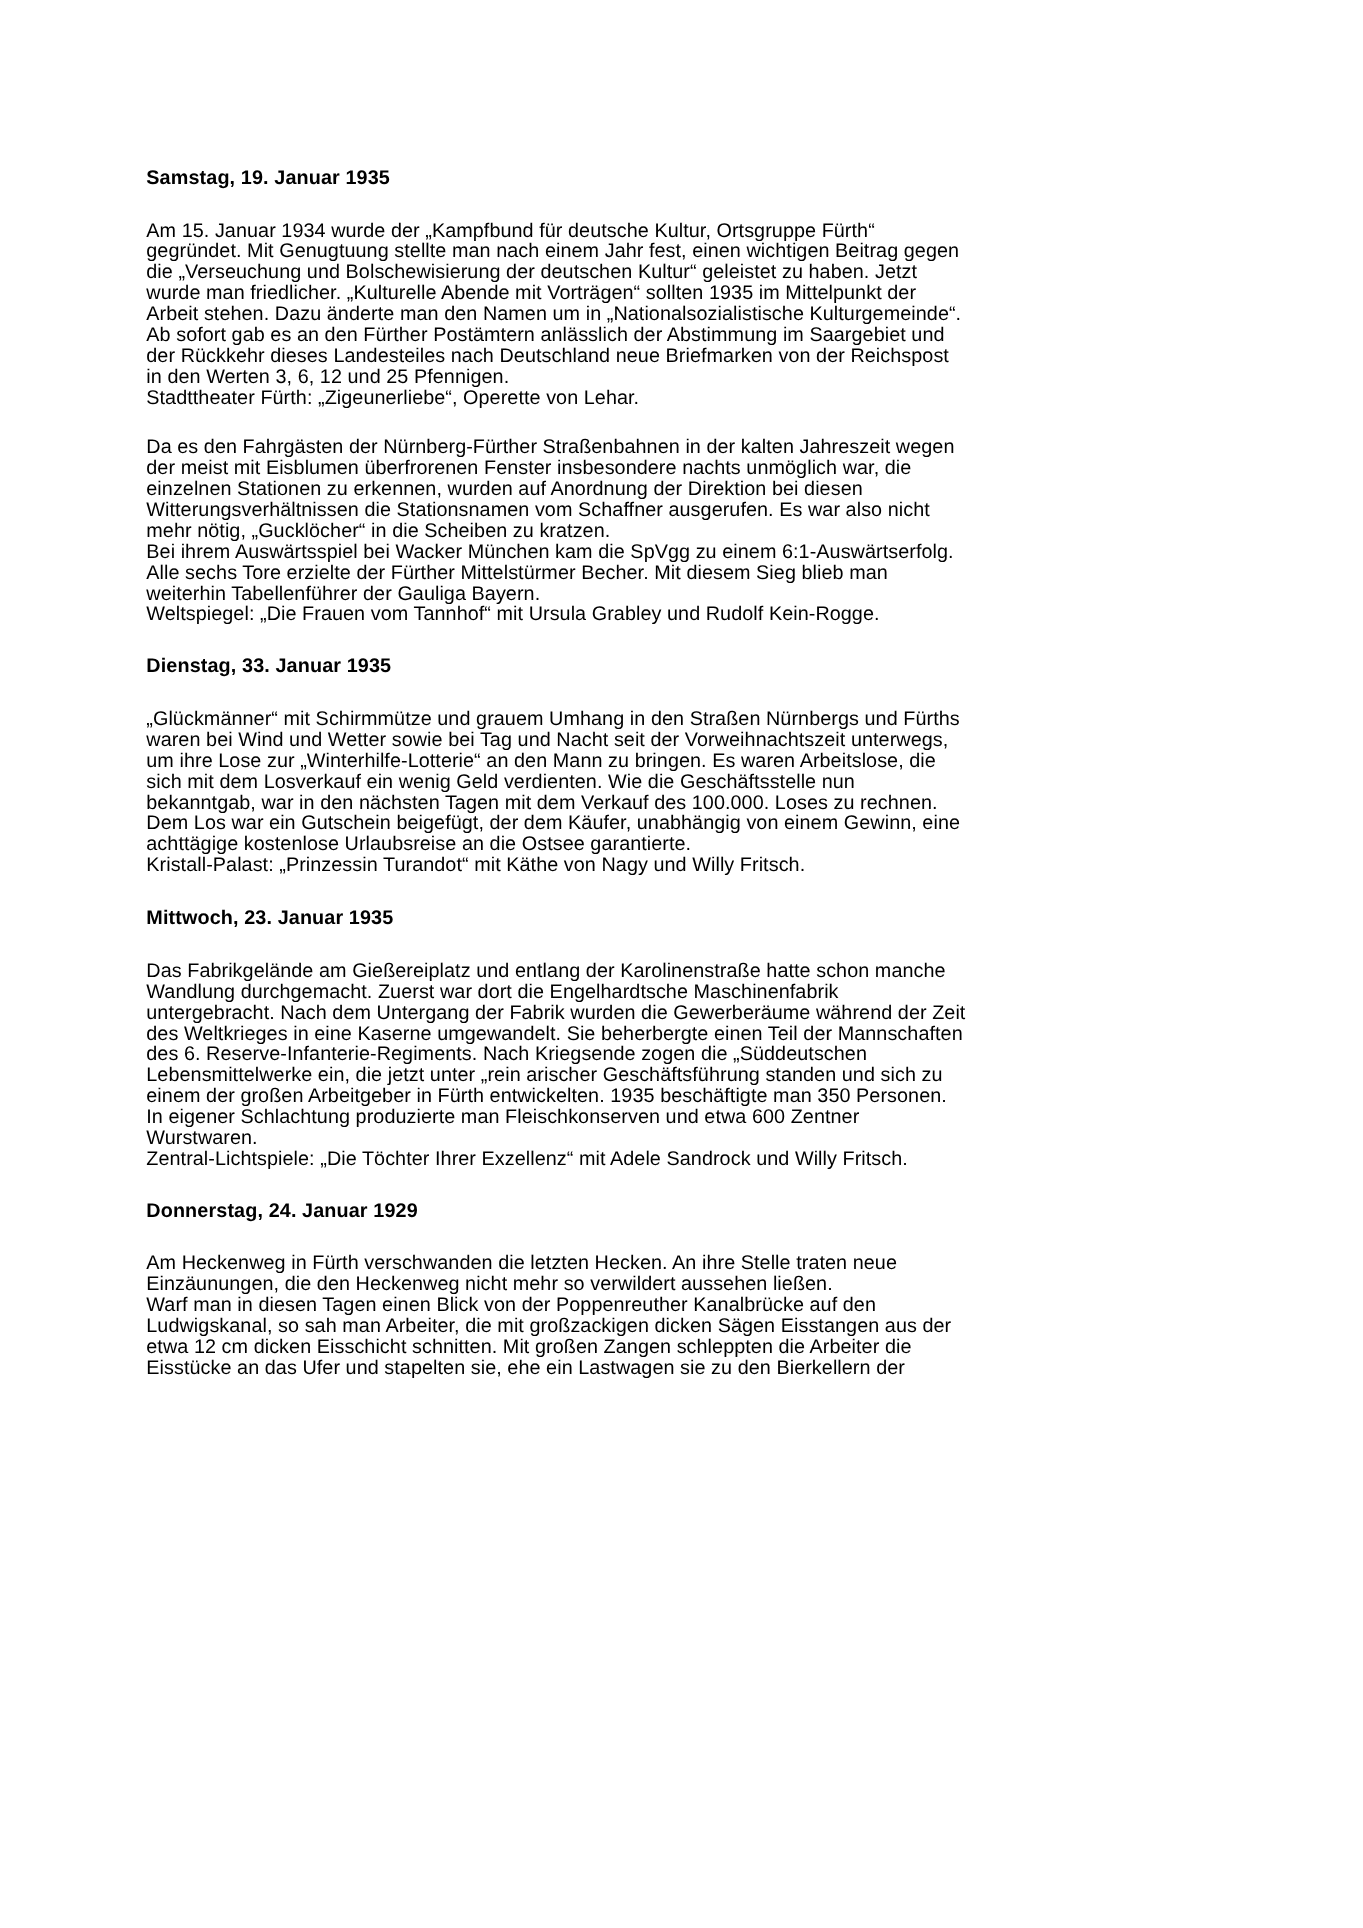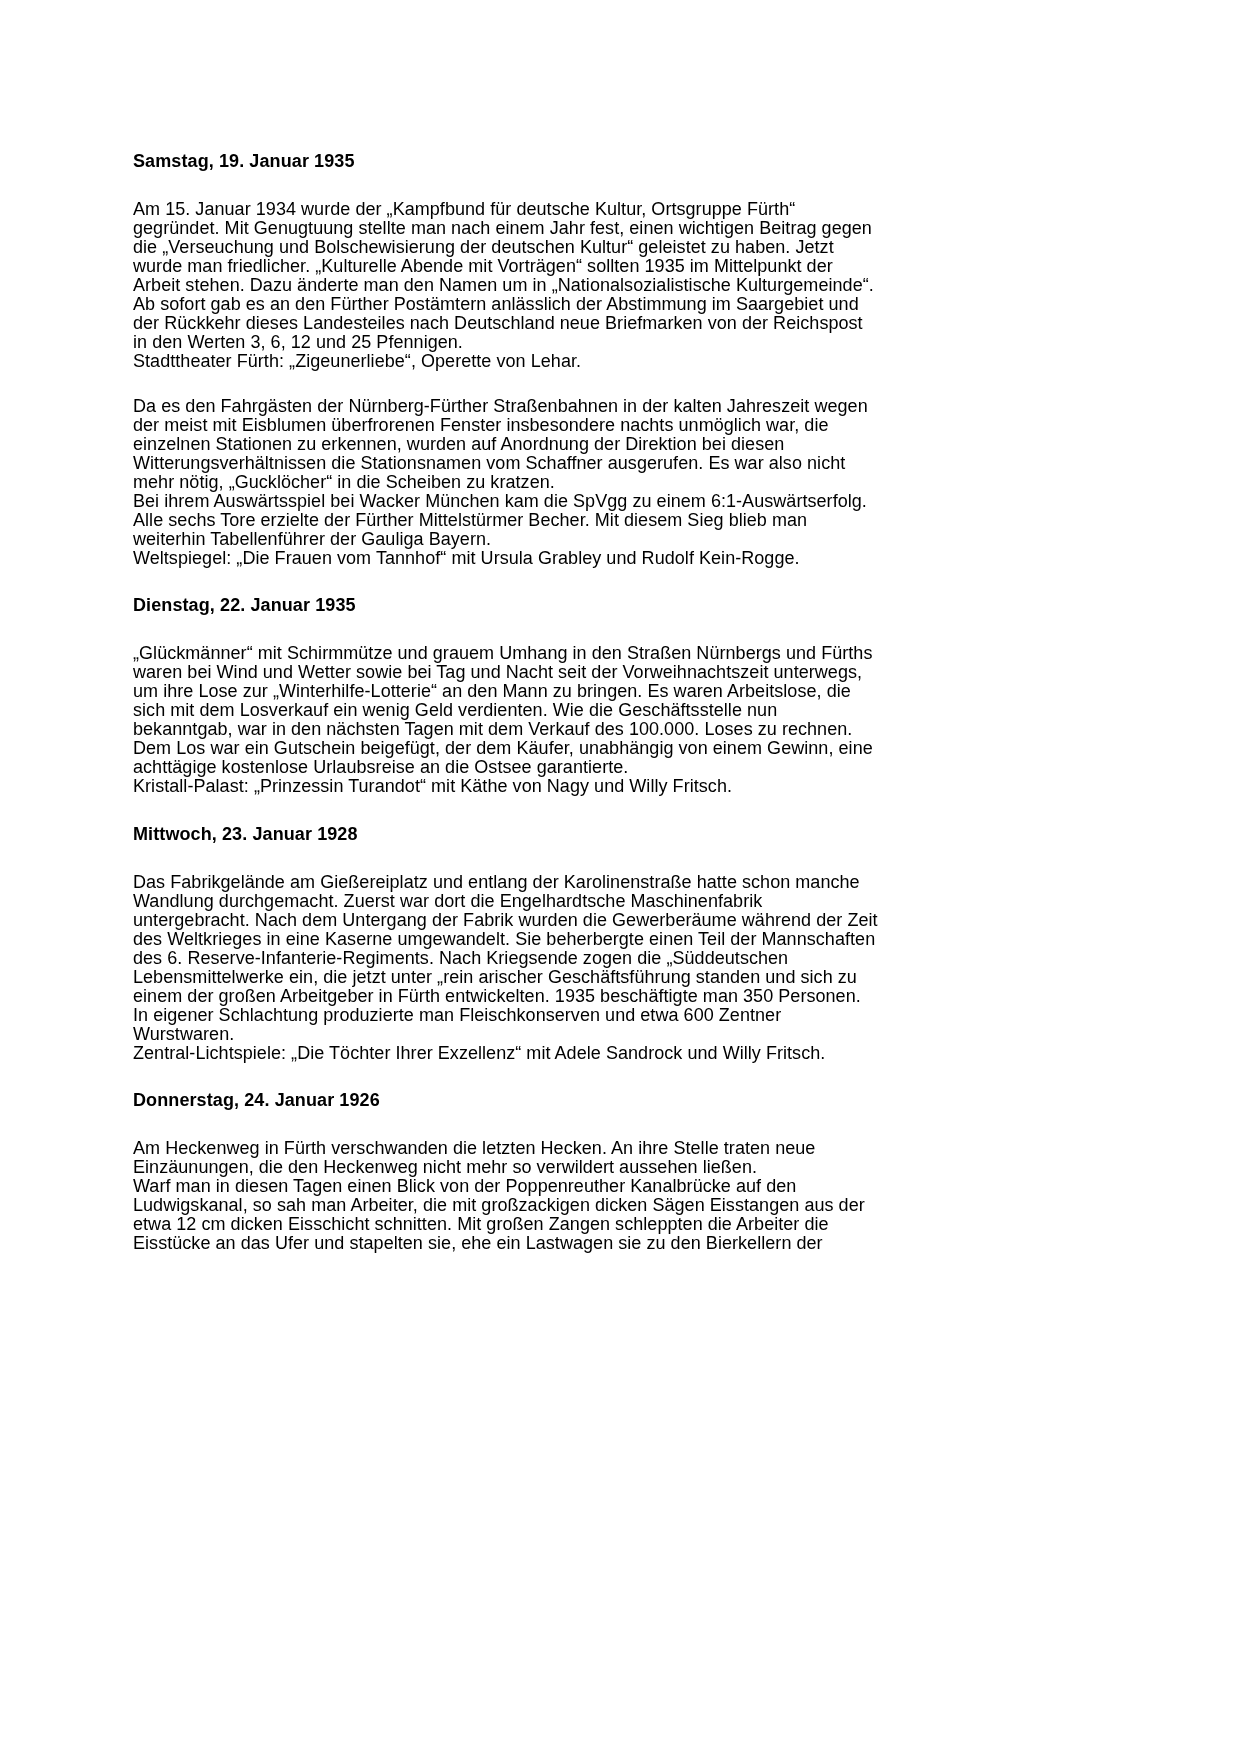--- a/index.html
+++ b/index.html
@@ -62,47 +62,47 @@
 einzelnen Stationen zu erkennen, wurden auf Anordnung der Direktion bei diesen
 Witterungsverhältnissen die Stationsnamen vom Schaffner ausgerufen. Es war also nicht
 mehr nötig, „Gucklöcher“ in die Scheiben zu kratzen.
 Bei ihrem Auswärtsspiel bei Wacker München kam die SpVgg zu einem 6:1-Auswärtserfolg.
 Alle sechs Tore erzielte der Fürther Mittelstürmer Becher. Mit diesem Sieg blieb man
 weiterhin Tabellenführer der Gauliga Bayern.
 Weltspiegel: „Die Frauen vom Tannhof“ mit Ursula Grabley und Rudolf Kein-Rogge.</p>
   </section>
 
   <section class="entry">
-    <h2>Dienstag, 22. Januar 1935</h2>
+    <h2>Dienstag, 33. Januar 1935</h2>
     <p>„Glückmänner“ mit Schirmmütze und grauem Umhang in den Straßen Nürnbergs und Fürths
 waren bei Wind und Wetter sowie bei Tag und Nacht seit der Vorweihnachtszeit unterwegs,
 um ihre Lose zur „Winterhilfe-Lotterie“ an den Mann zu bringen. Es waren Arbeitslose, die
 sich mit dem Losverkauf ein wenig Geld verdienten. Wie die Geschäftsstelle nun
 bekanntgab, war in den nächsten Tagen mit dem Verkauf des 100.000. Loses zu rechnen.
 Dem Los war ein Gutschein beigefügt, der dem Käufer, unabhängig von einem Gewinn, eine
 achttägige kostenlose Urlaubsreise an die Ostsee garantierte.
 Kristall-Palast: „Prinzessin Turandot“ mit Käthe von Nagy und Willy Fritsch.</p>
   </section>
 
   <section class="entry">
-    <h2>Mittwoch, 23. Januar 1928</h2>
+    <h2>Mittwoch, 23. Januar 1935</h2>
     <p>Das Fabrikgelände am Gießereiplatz und entlang der Karolinenstraße hatte schon manche
 Wandlung durchgemacht. Zuerst war dort die Engelhardtsche Maschinenfabrik
 untergebracht. Nach dem Untergang der Fabrik wurden die Gewerberäume während der Zeit
 des Weltkrieges in eine Kaserne umgewandelt. Sie beherbergte einen Teil der Mannschaften
 des 6. Reserve-Infanterie-Regiments. Nach Kriegsende zogen die „Süddeutschen
 Lebensmittelwerke ein, die jetzt unter „rein arischer Geschäftsführung standen und sich zu
 einem der großen Arbeitgeber in Fürth entwickelten. 1935 beschäftigte man 350 Personen.
 In eigener Schlachtung produzierte man Fleischkonserven und etwa 600 Zentner
 Wurstwaren.
 Zentral-Lichtspiele: „Die Töchter Ihrer Exzellenz“ mit Adele Sandrock und Willy Fritsch.</p>
   </section>
 
   <section class="entry">
-    <h2>Donnerstag, 24. Januar 1926</h2>
+    <h2>Donnerstag, 24. Januar 1929</h2>
     <p>Am Heckenweg in Fürth verschwanden die letzten Hecken. An ihre Stelle traten neue
 Einzäunungen, die den Heckenweg nicht mehr so verwildert aussehen ließen.
 Warf man in diesen Tagen einen Blick von der Poppenreuther Kanalbrücke auf den
 Ludwigskanal, so sah man Arbeiter, die mit großzackigen dicken Sägen Eisstangen aus der
 etwa 12 cm dicken Eisschicht schnitten. Mit großen Zangen schleppten die Arbeiter die
 Eisstücke an das Ufer und stapelten sie, ehe ein Lastwagen sie zu den Bierkellern der</p>
   </section>
 
 </div>
 

